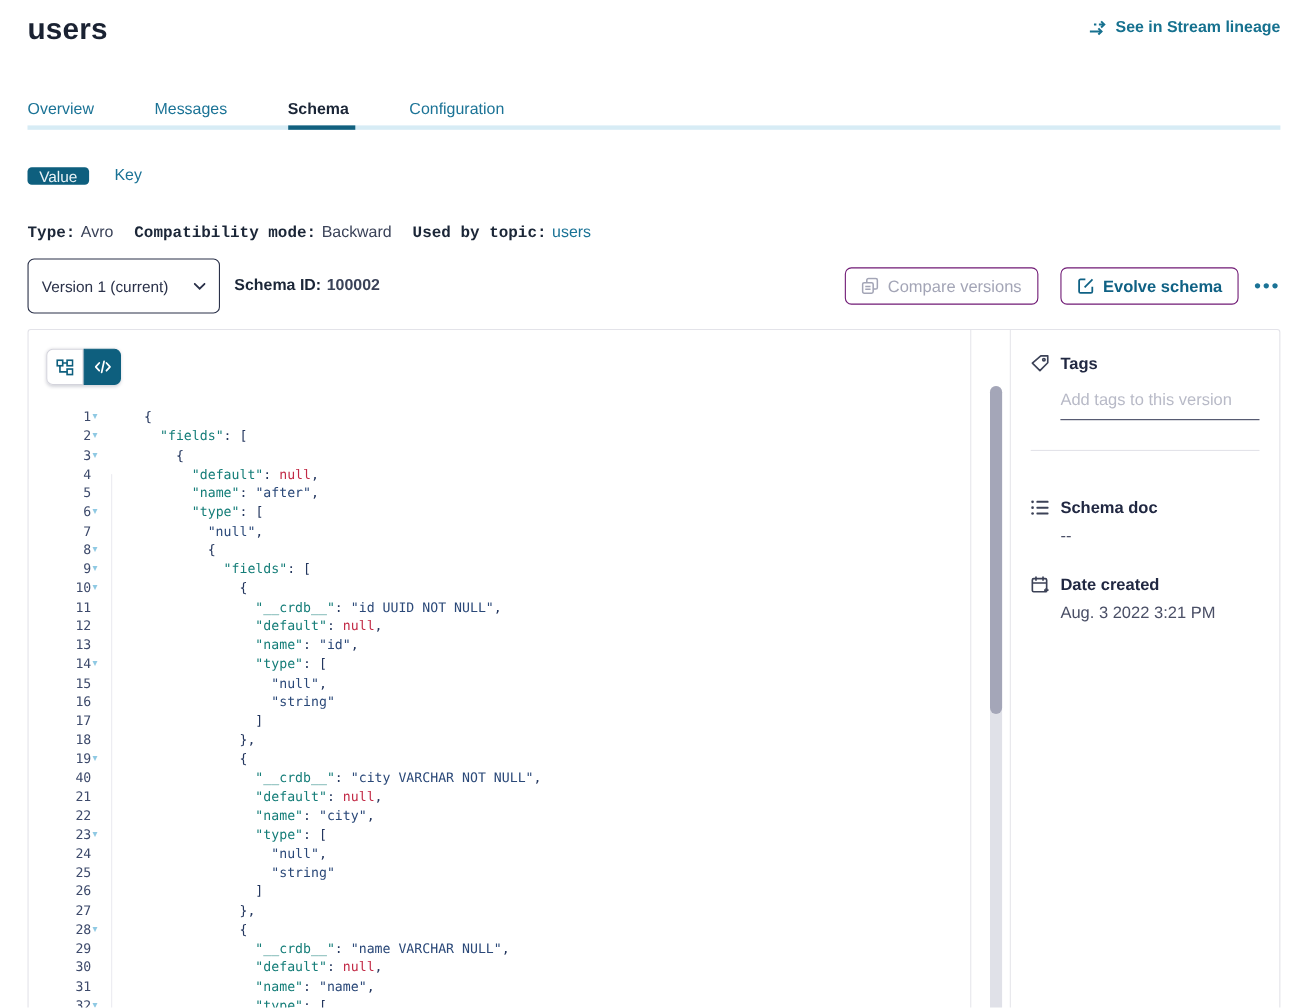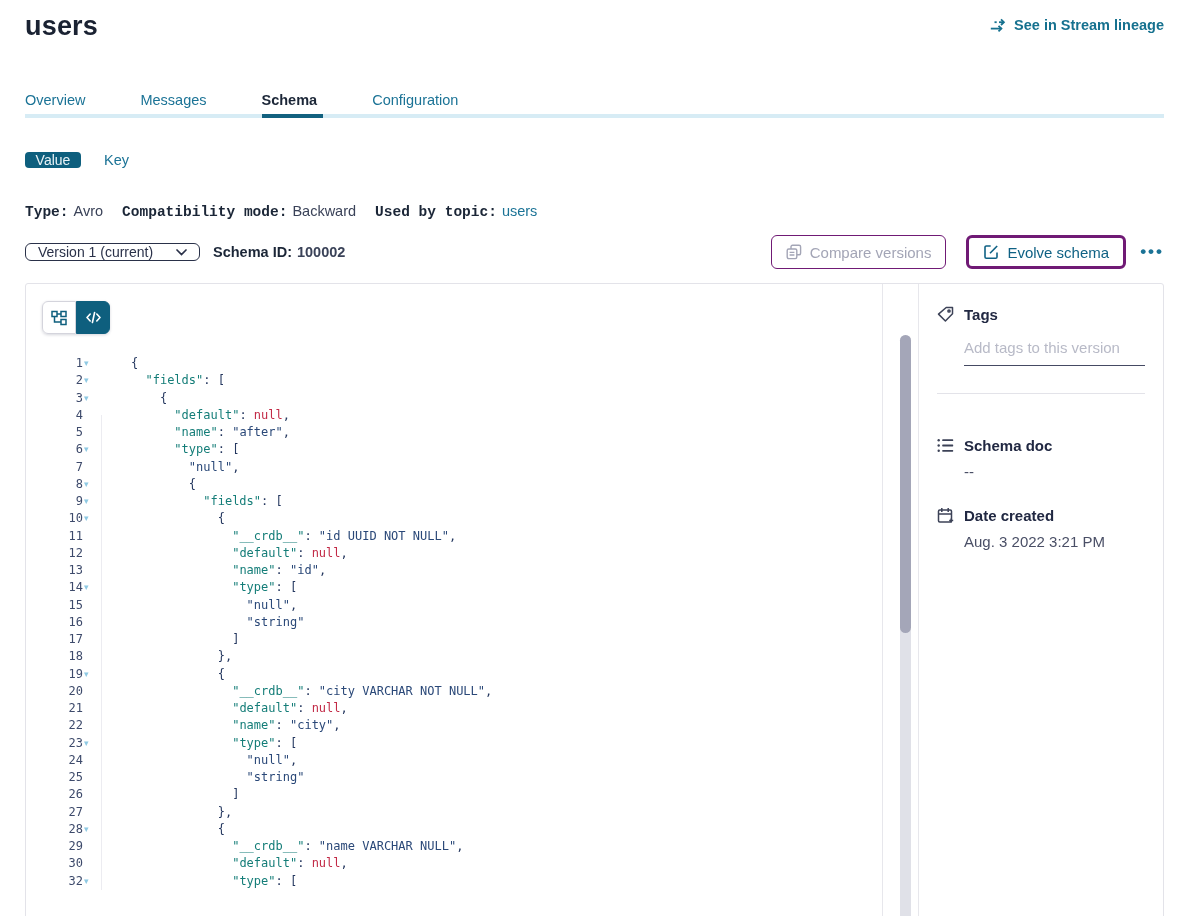--- a/index.html
+++ b/index.html
@@ -26,31 +26,31 @@
   .key-link { margin-left:23px; color:#1B7396; font-size:14.5px; font-weight:500; cursor:pointer; }
 
   
   .meta { margin-top:35px; display:flex; gap:19px; font-size:14.5px; }
   .meta b { font-weight:700; color:#1B2637;font-family:Liberation Mono, monospace; }
   .meta .val { color:#3A4258; margin-left:5px; }
   .meta .link { color:#1B7396; margin-left:5px; cursor:pointer; }
 
   
   .vbar { margin-top:15px; display:flex; align-items:center; }
-  .select { width:175px; height:18px; border:1px solid #2A3149; border-radius:6px; background:#fff;
+  .select { width:175px; height:50px; border:1px solid #2A3149; border-radius:6px; background:#fff;
     display:flex; align-items:center; padding:0 12px; font-size:14px; color:#2A3149; cursor:pointer; }
   .select .chev { margin-left:auto; display:flex; }
   .sid { margin-left:13px; font-size:14.5px; }
   .sid b { font-weight:700; }
   .sid .val { color:#3A4258; margin-left:5px;font-weight:bold; }
   .vbar-right { margin-left:auto; display:flex; align-items:center; }
   .btn { height:34px; display:flex; align-items:center; gap:8px; padding:0 14px; border-radius:6px;
     background:#fff; font-size:15px; cursor:pointer; }
   .btn.disabled { border:1px solid #701a75; color:#A3A5B6; font-weight:500; cursor:default; }
-  .btn.primary-outline { border:3px solid #701a75; color:#0F6184; font-weight:400; margin-left:20px; }
+  .btn.primary-outline { border:1px solid #701a75; color:#0F6184; font-weight:700; margin-left:20px; }
   .more { margin-left:14px; color:#1B7396; font-size:17px; font-weight:700; letter-spacing:2px;
     cursor:pointer; line-height:10px; }
 
   
   .panel { margin-top:14px; border:1px solid #E3E3E9; border-radius:3px; height:660px;
     display:flex; background:#fff; }
   .editor-col { width:857px; flex:none; border-right:1px solid #E7E7EC; position:relative; }
   .scroll-col { width:35px; flex:none; position:relative; }
   .side-col { flex:1; border-left:1px solid #E7E7EC; }
 
@@ -313,21 +313,21 @@
             </div>
             <div class="cm-row">
               <div class="cm-gutter">
                 <span class="cm-num">19</span>
                 <span class="cm-fold">▾</span>
               </div>
               <div class="cm-code">            {</div>
             </div>
             <div class="cm-row">
               <div class="cm-gutter">
-                <span class="cm-num">20</span>
+                <span class="cm-num">40</span>
               </div>
               <div class="cm-code">              <span class="cm-key">"__crdb__"</span>: <span class="cm-str">"city VARCHAR NOT NULL"</span>,</div>
             </div>
             <div class="cm-row">
               <div class="cm-gutter">
                 <span class="cm-num">21</span>
               </div>
               <div class="cm-code">              <span class="cm-key">"default"</span>: <span class="cm-atom">null</span>,</div>
             </div>
             <div class="cm-row">
@@ -378,20 +378,26 @@
               <div class="cm-gutter">
                 <span class="cm-num">29</span>
               </div>
               <div class="cm-code">              <span class="cm-key">"__crdb__"</span>: <span class="cm-str">"name VARCHAR NULL"</span>,</div>
             </div>
             <div class="cm-row">
               <div class="cm-gutter">
                 <span class="cm-num">30</span>
               </div>
               <div class="cm-code">              <span class="cm-key">"default"</span>: <span class="cm-atom">null</span>,</div>
+            </div>
+            <div class="cm-row">
+              <div class="cm-gutter">
+                <span class="cm-num">31</span>
+              </div>
+              <div class="cm-code">              <span class="cm-key">"name"</span>: <span class="cm-str">"name"</span>,</div>
             </div>
             <div class="cm-row">
               <div class="cm-gutter">
                 <span class="cm-num">32</span>
                 <span class="cm-fold">▾</span>
               </div>
               <div class="cm-code">              <span class="cm-key">"type"</span>: [</div>
             </div>
           </div>
       </div>

